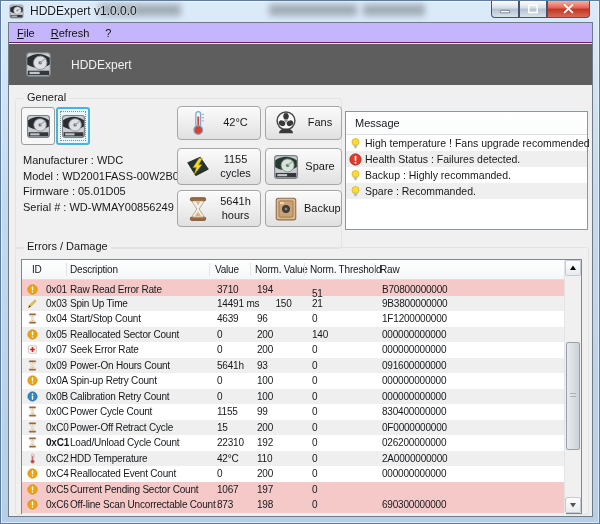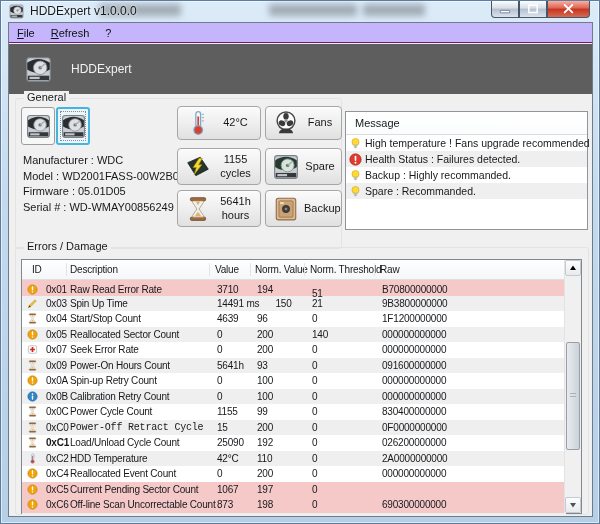--- a/index.html
+++ b/index.html
@@ -29,21 +29,21 @@
 
   
   .client{position:absolute;left:7px;top:21px;width:585px;height:495px;
     background:#f0f0f0;border:1px solid #6f7c87;}
 
   .menubar{position:absolute;left:0;top:0;width:100%;height:20px;background:#c4b5fd;
     border-bottom:1px solid #701a75;display:flex;align-items:center;}
   .menu-item{padding:3px 8px;font-size:11px;color:#111;}
   .menu-item u{text-decoration:underline;}
 
-  .banner{position:absolute;left:0;top:21px;width:100%;height:50px;background:var(--banner-bg,#5e5e5e);
+  .banner{position:absolute;left:0;top:21px;width:100%;height:41px;background:var(--banner-bg,#5e5e5e);
     display:flex;align-items:center;}
   .banner-icon{width:27px;height:27px;margin-left:16px;}
   .banner-name{margin-left:19px;font-size:12px;color:#f2f2f2;}
   .banner-tagline{margin-left:15px;font-size:12px;color:#dddddd;}
 
   .groupbox{position:absolute;border:1px solid #e3e3e3;border-radius:3px;}
   .groupbox-label{position:absolute;top:-8px;left:8px;background:#f0f0f0;padding:0 3px;font-size:11px;color:#16191c;white-space:nowrap;}
   .general-group{left:6px;top:75px;width:327px;height:151px;}
   .errors-group{left:6px;top:224px;width:574px;height:268px;}
 
@@ -514,41 +514,41 @@
                 <svg viewBox="0 0 24 24">
                   <rect x="5" y="1.5" width="14" height="3" rx="1" fill="#9c6a3c" stroke="#6e4524" stroke-width="0.7"></rect>
                   <rect x="5" y="19.5" width="14" height="3" rx="1" fill="#9c6a3c" stroke="#6e4524" stroke-width="0.7"></rect>
                   <path d="M7 4.5 H17 V6 L13 12 L17 18 V19.5 H7 V18 L11 12 L7 6 Z" fill="#e9f1f7" stroke="#b9905f" stroke-width="0.7"></path>
                   <path d="M9 18.8 H15 L12 14.5 Z" fill="#e3b45f"></path>
                   <path d="M10 5 H14 L12 8.5 Z" fill="#e3b45f"></path>
                 </svg>
               </span>
             </span>
             <span class="t-cell" style="padding-left: 4px;">0xC0</span>
-            <span class="t-cell" style="padding-left: 2px; font-family: Liberation Mono, monospace;">Power-Off Retract Cycle</span>
+            <span class="t-cell" style="padding-left: 2px;">Power-Off Retract Cycle</span>
             <span class="t-cell" style="padding-left: 2px;">15</span>
             <span class="t-cell" style="padding-left: 2px;">200</span>
             <span class="t-cell" style="padding-left: 2px;">0</span>
             <span class="t-cell" style="padding-left: 2px;">0F0000000000</span>
           </div>
           <div class="t-row">
             <span class="t-cell c-ico">
               <span class="ico" style="height: 11px; width: 11px;">
                 <svg viewBox="0 0 24 24">
                   <rect x="5" y="1.5" width="14" height="3" rx="1" fill="#9c6a3c" stroke="#6e4524" stroke-width="0.7"></rect>
                   <rect x="5" y="19.5" width="14" height="3" rx="1" fill="#9c6a3c" stroke="#6e4524" stroke-width="0.7"></rect>
                   <path d="M7 4.5 H17 V6 L13 12 L17 18 V19.5 H7 V18 L11 12 L7 6 Z" fill="#e9f1f7" stroke="#b9905f" stroke-width="0.7"></path>
                   <path d="M9 18.8 H15 L12 14.5 Z" fill="#e3b45f"></path>
                   <path d="M10 5 H14 L12 8.5 Z" fill="#e3b45f"></path>
                 </svg>
               </span>
             </span>
             <span class="t-cell" style="padding-left: 4px; font-weight: bold;">0xC1</span>
             <span class="t-cell" style="padding-left: 2px;">Load/Unload Cycle Count</span>
-            <span class="t-cell" style="padding-left: 2px;">25090</span>
+            <span class="t-cell" style="padding-left: 2px;">22310</span>
             <span class="t-cell" style="padding-left: 2px;">192</span>
             <span class="t-cell" style="padding-left: 2px;">0</span>
             <span class="t-cell" style="padding-left: 2px;">026200000000</span>
           </div>
           <div class="t-row alt">
             <span class="t-cell c-ico">
               <span class="ico" style="height: 11px; width: 11px;">
                 <svg viewBox="0 0 24 24">
                   <rect x="10" y="1.5" width="4.4" height="14" rx="2.2" fill="#f4f8fb" stroke="#7fa8c9" stroke-width="1.2"></rect>
                   <rect x="11.4" y="6" width="1.6" height="10" fill="#d8402f"></rect>

